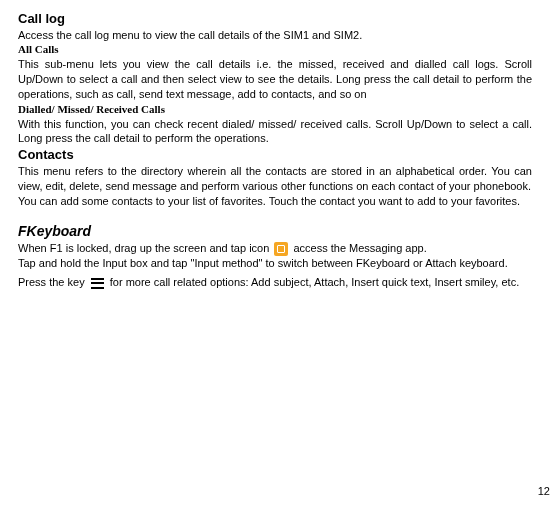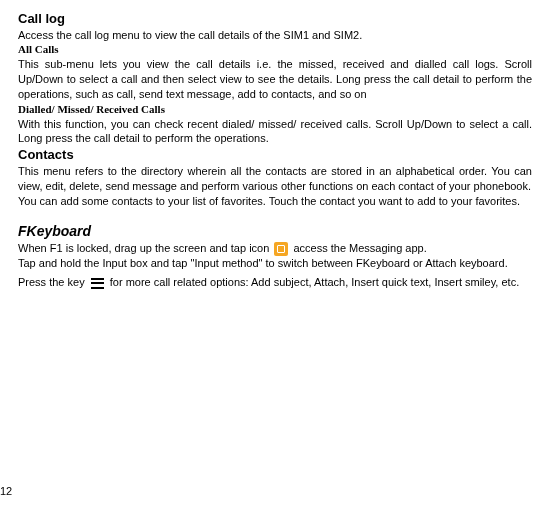--- a/index.html
+++ b/index.html
@@ -42,21 +42,21 @@
     margin-top: 8px;
   }
   .spacer {
     height: 6px;
   }
   .pagenum {
     position: absolute;
     bottom: 14px;
     left: 0;
     width: 550px;
-    text-align: left;
+    text-align: right;
     font-size: 11px;
   }
   .inline-icon {
     display: inline-block;
     vertical-align: middle;
     width: 14px;
     height: 14px;
     background: #f5a623;
     border-radius: 2px;
     position: relative;

